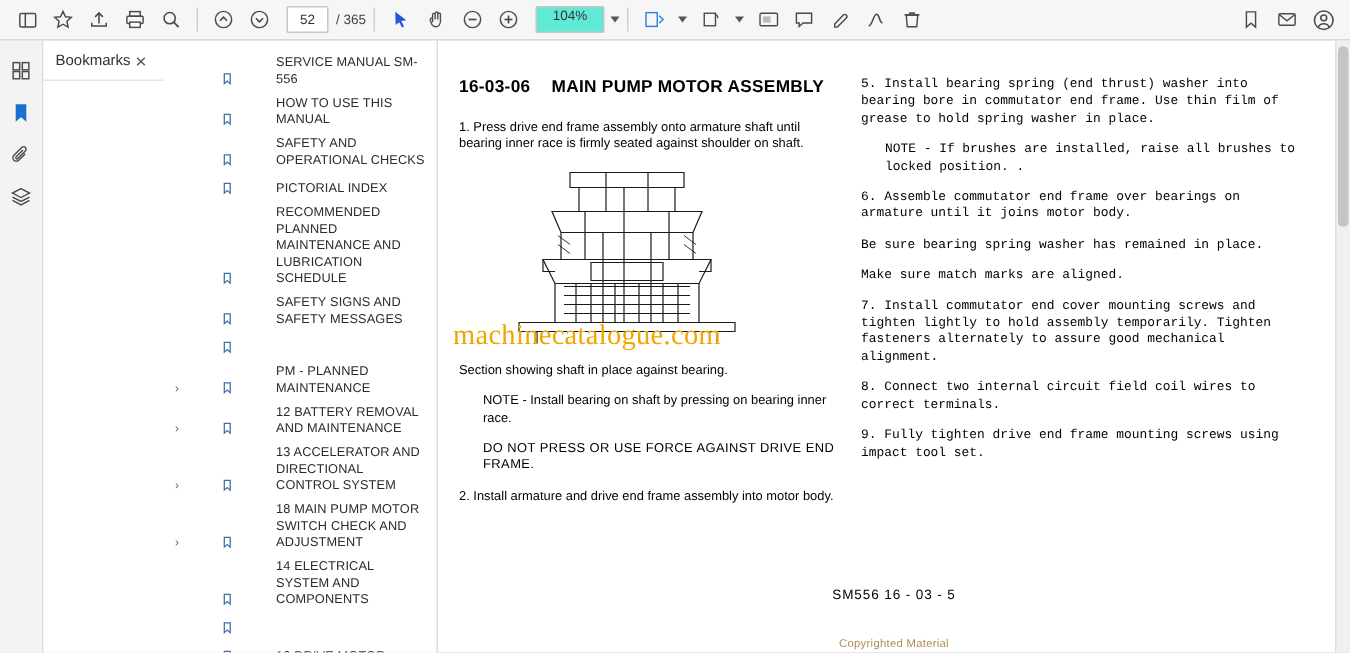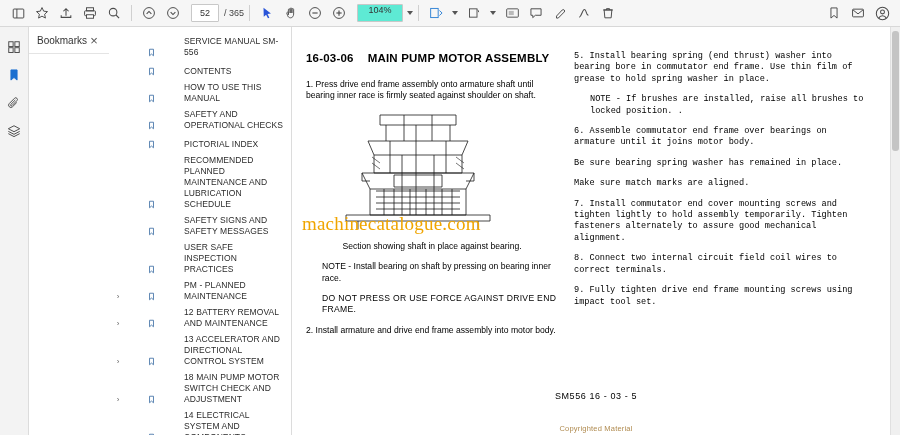--- a/index.html
+++ b/index.html
@@ -228,21 +228,21 @@
     margin-bottom: 14px;
   }
   .doc-h1 .num { margin-right: 14px; }
   .p {
     font-size: 8.6px;
     color: #000;
     line-height: 11.4px;
     margin-bottom: 9px;
   }
   .p.indent { padding-left: 16px; }
-  .p.center { text-align: center; }
+  .p.center { }
   .p.caps { letter-spacing: .3px; }
 
   
   .figure {
     height: 122px;
     margin: 2px 0 8px 0;
     position: relative;
   }
   .watermark {
     position: absolute;
@@ -523,29 +523,20 @@
             </div>
             <div class="bm-label">SERVICE MANUAL SM-556</div>
           </div>
           <div class="bm-row">
             <div class="bm-indent"></div>
             <div class="bm-ico">
               <svg width="9" height="11" viewBox="0 0 16 16">
                 <path d="M4.5 2.2h7v11.6L8 10.8 4.5 13.8z" fill="none" stroke="#3f6fa5" stroke-width="1.5"></path>
               </svg>
             </div>
-            <div class="bm-label">CONTENTS</div>
-          </div>
-          <div class="bm-row">
-            <div class="bm-indent"></div>
-            <div class="bm-ico">
-              <svg width="9" height="11" viewBox="0 0 16 16">
-                <path d="M4.5 2.2h7v11.6L8 10.8 4.5 13.8z" fill="none" stroke="#3f6fa5" stroke-width="1.5"></path>
-              </svg>
-            </div>
             <div class="bm-label">HOW TO USE THIS MANUAL</div>
           </div>
           <div class="bm-row">
             <div class="bm-indent"></div>
             <div class="bm-ico">
               <svg width="9" height="11" viewBox="0 0 16 16">
                 <path d="M4.5 2.2h7v11.6L8 10.8 4.5 13.8z" fill="none" stroke="#3f6fa5" stroke-width="1.5"></path>
               </svg>
             </div>
             <div class="bm-label">SAFETY AND OPERATIONAL CHECKS</div>
@@ -577,21 +568,20 @@
             </div>
             <div class="bm-label">SAFETY SIGNS AND SAFETY MESSAGES</div>
           </div>
           <div class="bm-row">
             <div class="bm-indent"></div>
             <div class="bm-ico">
               <svg width="9" height="11" viewBox="0 0 16 16">
                 <path d="M4.5 2.2h7v11.6L8 10.8 4.5 13.8z" fill="none" stroke="#3f6fa5" stroke-width="1.5"></path>
               </svg>
             </div>
-            <div class="bm-label">USER SAFE INSPECTION PRACTICES</div>
           </div>
           <div class="bm-row">
             <div class="bm-exp">›</div>
             <div class="bm-ico">
               <svg width="9" height="11" viewBox="0 0 16 16">
                 <path d="M4.5 2.2h7v11.6L8 10.8 4.5 13.8z" fill="none" stroke="#3f6fa5" stroke-width="1.5"></path>
               </svg>
             </div>
             <div class="bm-label">PM - PLANNED MAINTENANCE</div>
           </div>

